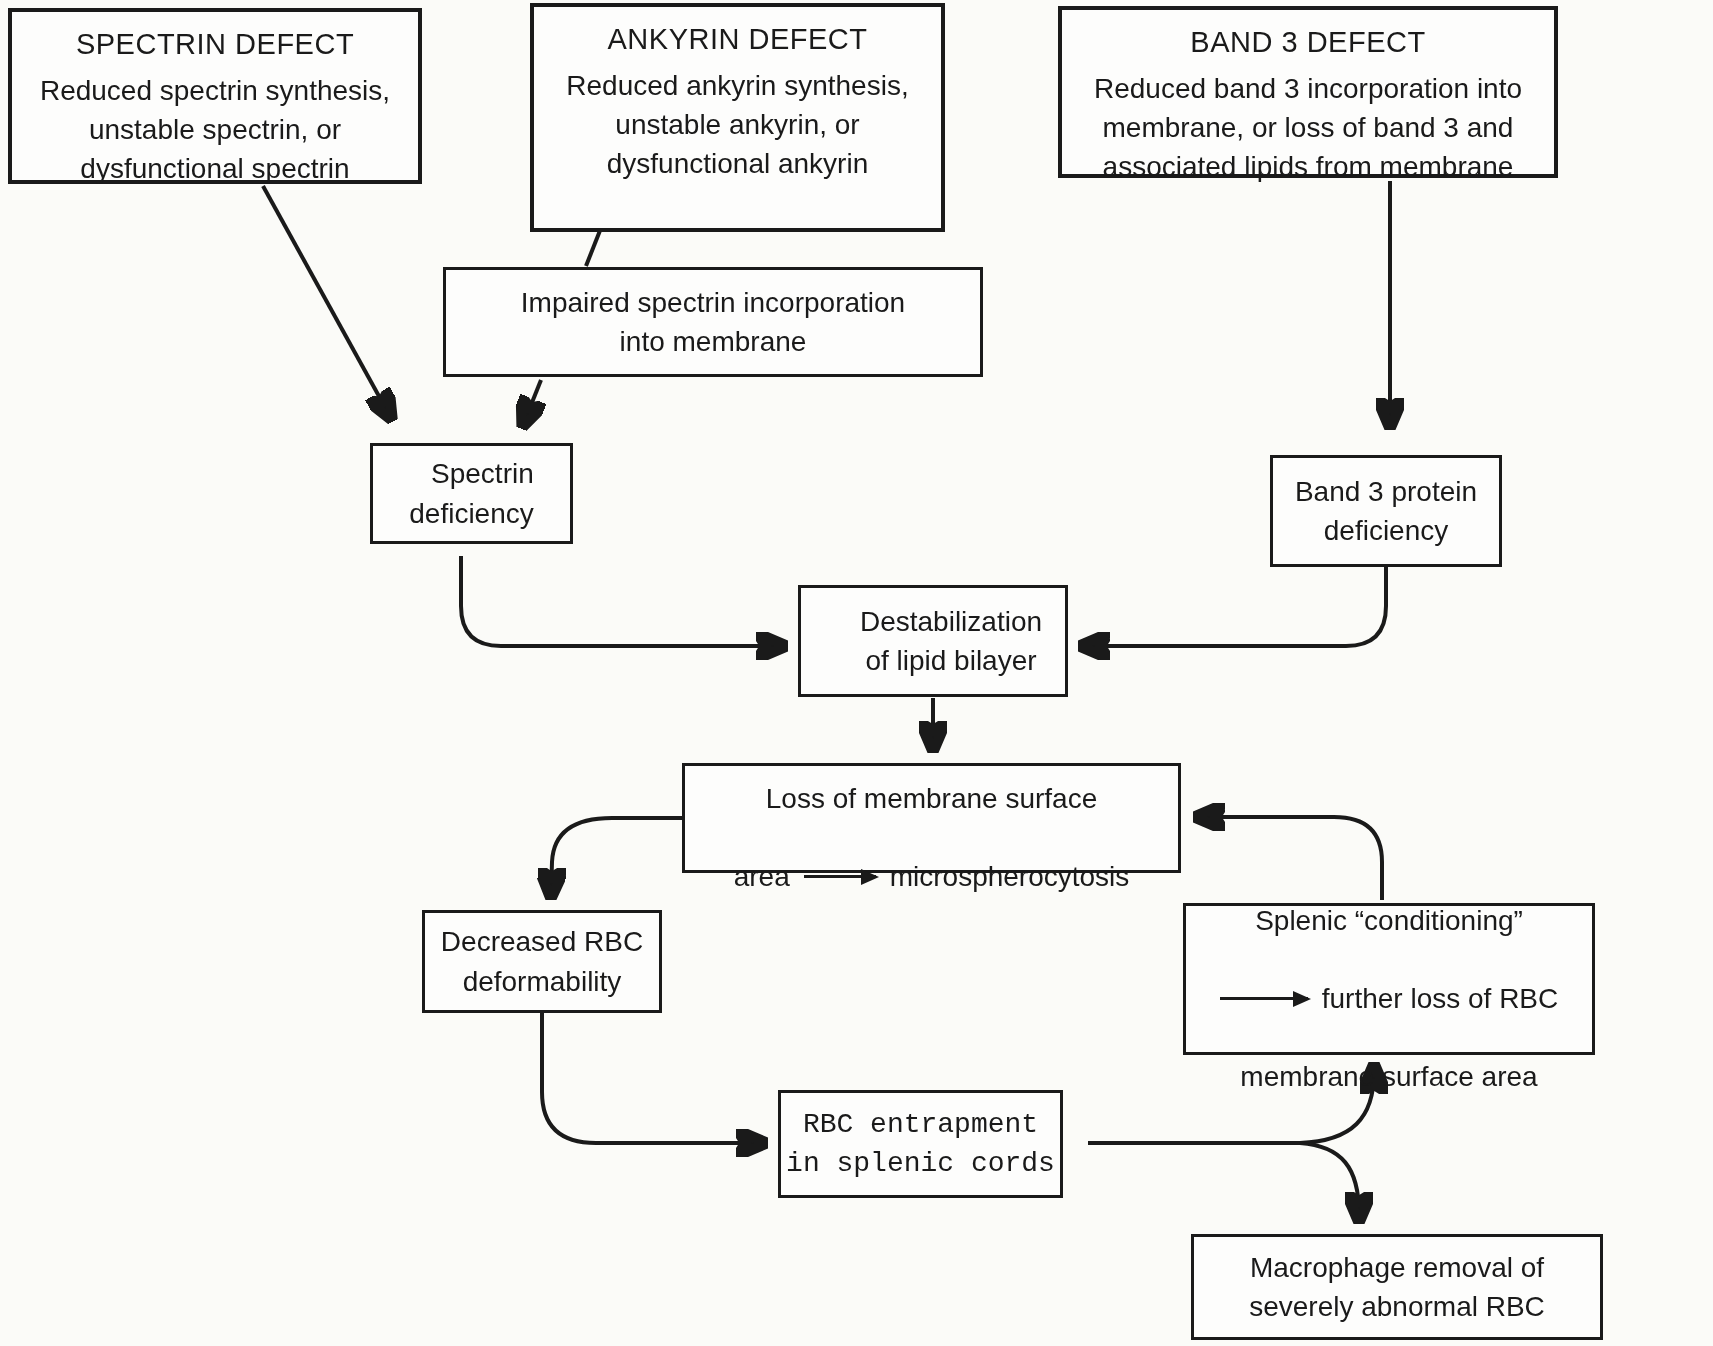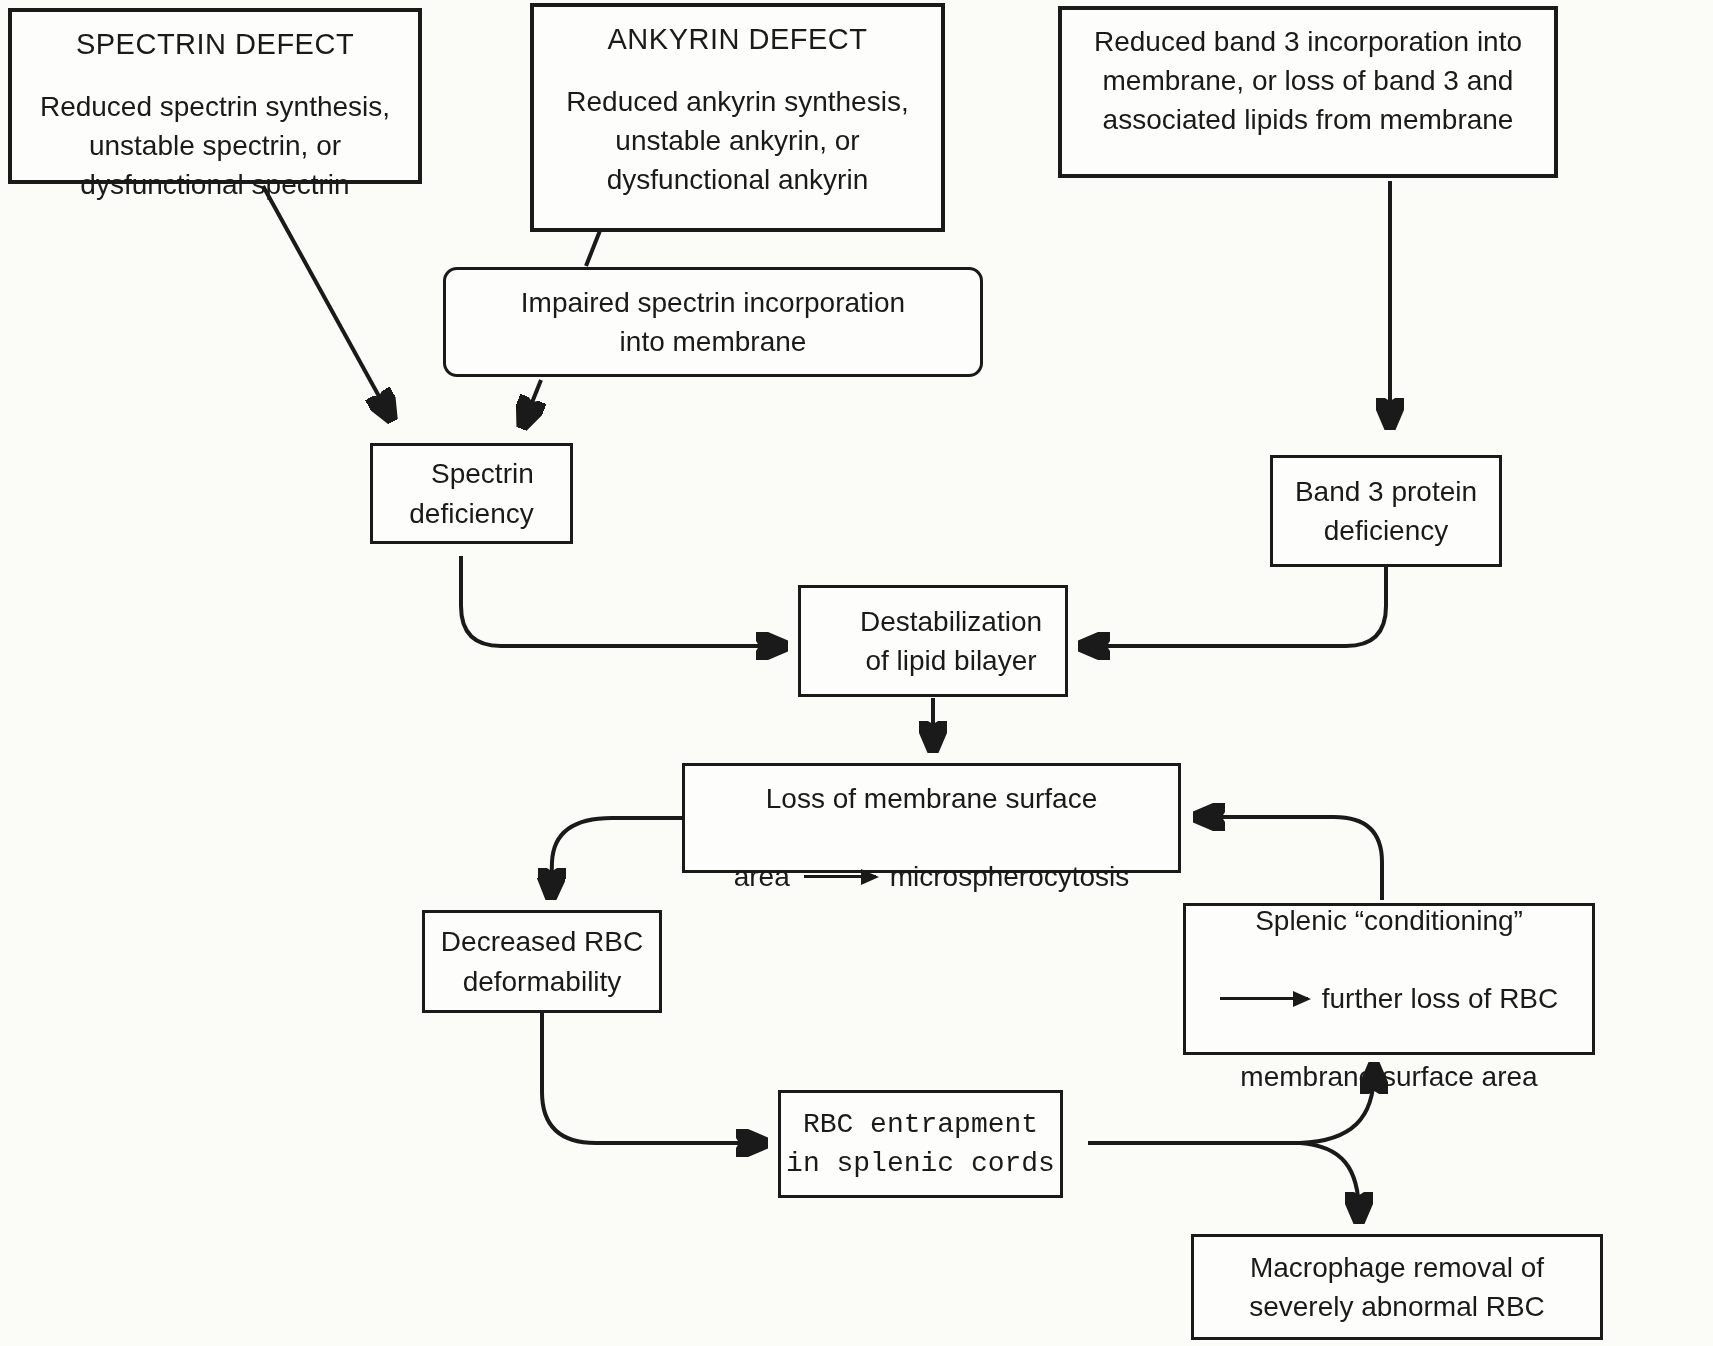--- a/index.html
+++ b/index.html
@@ -35,21 +35,20 @@
     position: absolute;
     background: var(--box-bg);
     border: 3px solid var(--ink);
     display: flex;
     flex-direction: column;
     align-items: center;
     justify-content: center;
     text-align: center;
     font-size: 28px;
     line-height: 1.4;
-    gap: 16px;
   }
   .node.top-row {
     border-width: 4px;
     justify-content: flex-start;
     padding-top: 12px;
   }
   .node .title {
     font-size: 29px;
     letter-spacing: 0.5px;
     margin-bottom: 6px;
@@ -114,26 +113,27 @@
   </div>
 
   <div class="node top-row" style="left:530px; top:3px; width:415px; height:229px;">
     <div class="title">ANKYRIN DEFECT</div>
     <div class="body">Reduced ankyrin synthesis,
 unstable ankyrin, or
 dysfunctional ankyrin</div>
   </div>
 
   <div class="node top-row" style="left:1058px; top:6px; width:500px; height:172px;">
+    <div class="title">BAND 3 DEFECT</div>
     <div class="body">Reduced band 3 incorporation into
 membrane, or loss of band 3 and
 associated lipids from membrane</div>
   </div>
 
-  <div class="node" style="left:443px; top:267px; width:540px; height:110px;border-radius:14px;">
+  <div class="node" style="left:443px; top:267px; width:540px; height:110px;">
     <div class="body">Impaired spectrin incorporation
 into membrane</div>
   </div>
 
   <div class="node" style="left:370px; top:443px; width:203px; height:101px;text-align:right;">
     <div class="body">Spectrin
 deficiency</div>
   </div>
 
   <div class="node" style="left:1270px; top:440px; width:232px; height:112px;margin-top:15px;">

